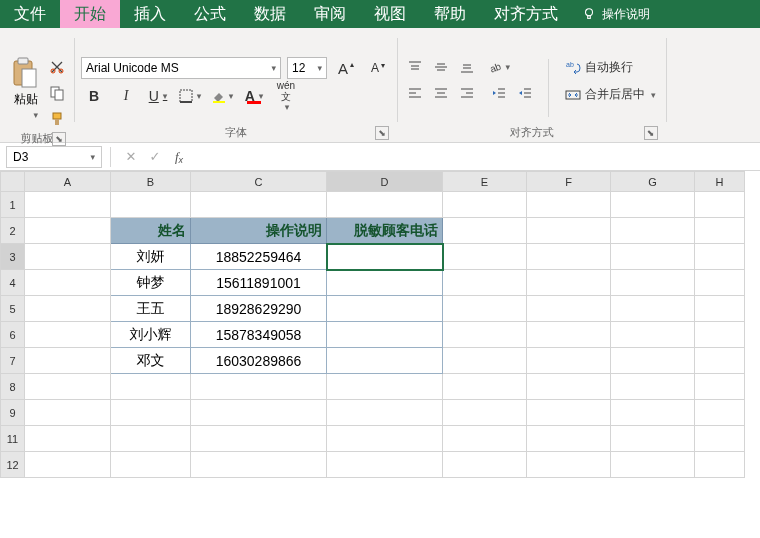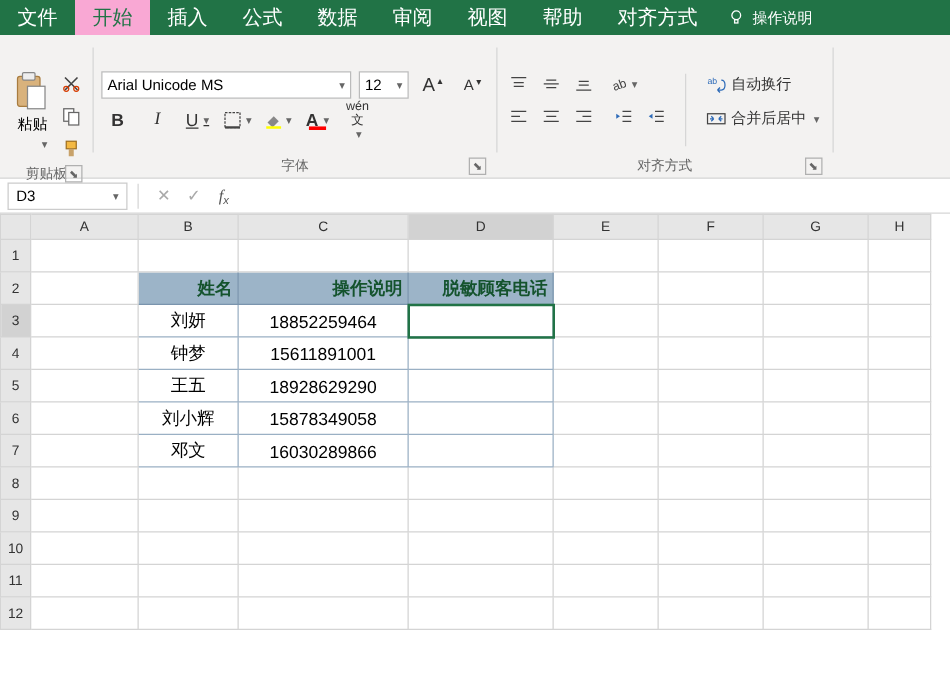--- a/index.html
+++ b/index.html
@@ -406,31 +406,20 @@
           <td></td>
           <td></td>
           <td></td>
           <td></td>
           <td></td>
           <td></td>
           <td></td>
           <td></td>
         </tr>
   <tr>
-          <th class="rowh">10</th>
-          <td></td>
-          <td></td>
-          <td></td>
-          <td></td>
-          <td></td>
-          <td></td>
-          <td></td>
-          <td></td>
-        </tr>
-  <tr>
           <th class="rowh">11</th>
           <td></td>
           <td></td>
           <td></td>
           <td></td>
           <td></td>
           <td></td>
           <td></td>
           <td></td>
         </tr>

